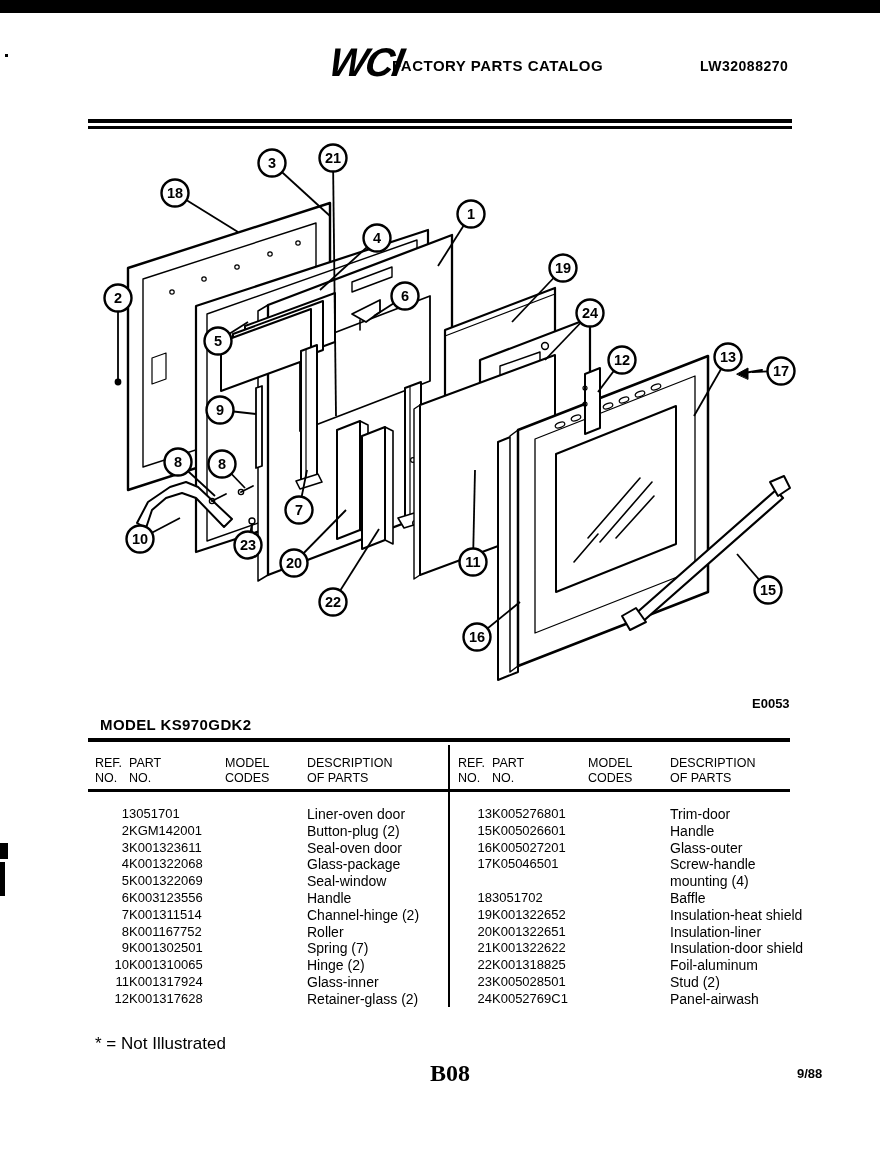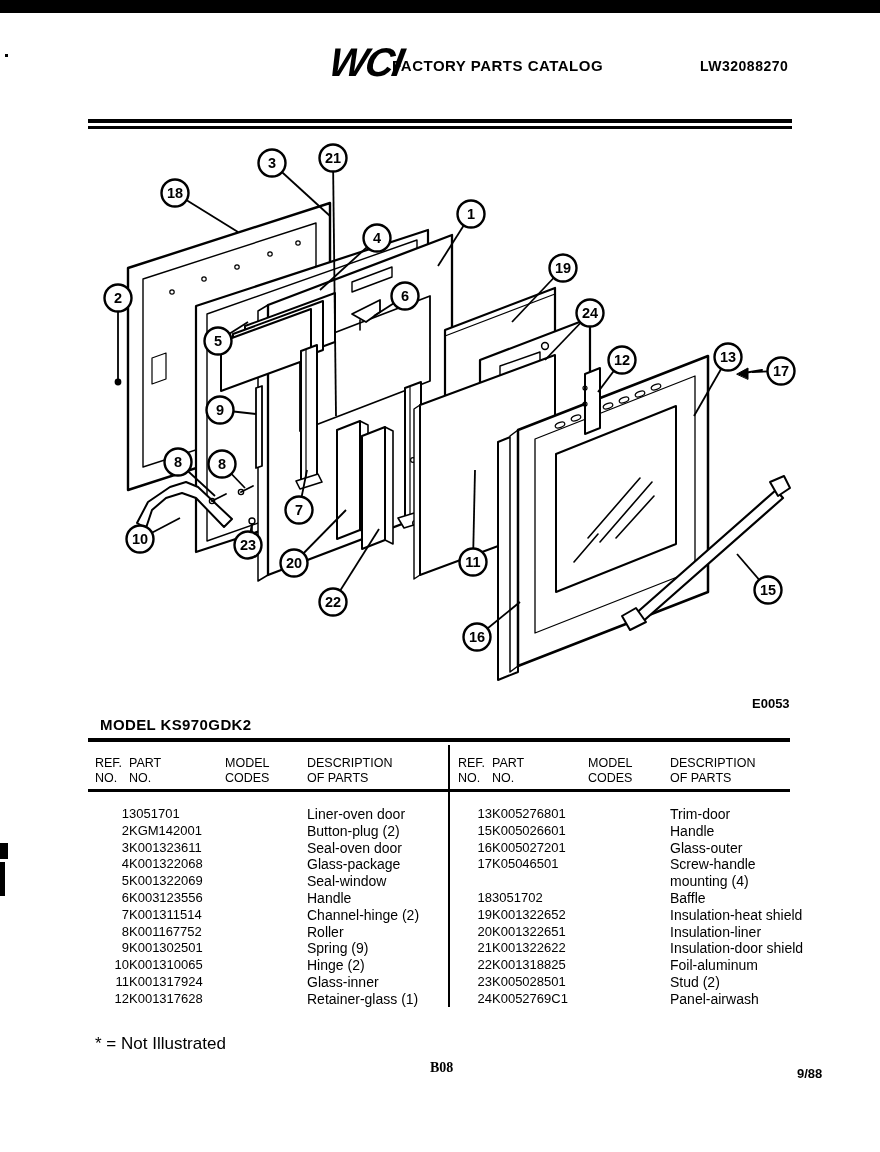--- a/index.html
+++ b/index.html
@@ -17,21 +17,21 @@
   .rule{position:absolute;background:#000;}
   .model-label{position:absolute;left:100px;top:716px;font-size:15px;font-weight:bold;letter-spacing:.4px;}
   .figure-code{font-size:13px;font-weight:bold;font-family:"Liberation Sans",sans-serif;}
   .parts-table{position:absolute;display:grid;grid-template-columns:34px 96px 82px auto;
                grid-template-rows:50px;grid-auto-rows:16.8px;column-gap:0;
                font-size:13px;font-weight:normal;white-space:nowrap;margin-top:8px;}
   .parts-table .hcell{font-size:12.5px;line-height:15px;}
   .parts-table .ref{text-align:right;}
   .parts-table .desc{font-size:14px;}
   .footer-note{position:absolute;left:95px;top:1034px;font-size:17px;font-weight:normal;}
-  .footer-page{position:absolute;left:430px;top:1060px;font-size:14px;font-weight:bold;
+  .footer-page{position:absolute;left:430px;top:1060px;font-size:24px;font-weight:bold;
                font-family:"Liberation Serif",serif;}
   .footer-date{position:absolute;left:765px;top:1066px;font-size:13px;font-weight:bold;margin-left:32px;}
   svg text{font-family:"Liberation Sans",sans-serif;font-weight:bold;}
 </style>
 </head>
 <body>
 
 <div class="page">
 
   <div class="scanbar"></div>
@@ -339,33 +339,33 @@
       <div class="part">K001311514</div>
       <div class="codes"></div>
       <div class="desc">Channel-hinge (2)</div>
       <div class="ref">8</div>
       <div class="part">K001167752</div>
       <div class="codes"></div>
       <div class="desc">Roller</div>
       <div class="ref">9</div>
       <div class="part">K001302501</div>
       <div class="codes"></div>
-      <div class="desc">Spring (9)</div>
+      <div class="desc">Spring (7)</div>
       <div class="ref">10</div>
       <div class="part">K001310065</div>
       <div class="codes"></div>
       <div class="desc">Hinge (2)</div>
       <div class="ref">11</div>
       <div class="part">K001317924</div>
       <div class="codes"></div>
       <div class="desc">Glass-inner</div>
       <div class="ref">12</div>
       <div class="part">K001317628</div>
       <div class="codes"></div>
-      <div class="desc">Retainer-glass (1)</div>
+      <div class="desc">Retainer-glass (2)</div>
     </div>
   <div class="parts-table" style="left:458px;top:748px;width:332px;">
       <div class="hcell">REF.<br>NO.</div>
       <div class="hcell">PART<br>NO.</div>
       <div class="hcell">MODEL<br>CODES</div>
       <div class="hcell">DESCRIPTION<br>OF PARTS</div>
       <div class="ref">13</div>
       <div class="part">K005276801</div>
       <div class="codes"></div>
       <div class="desc">Trim-door</div>

